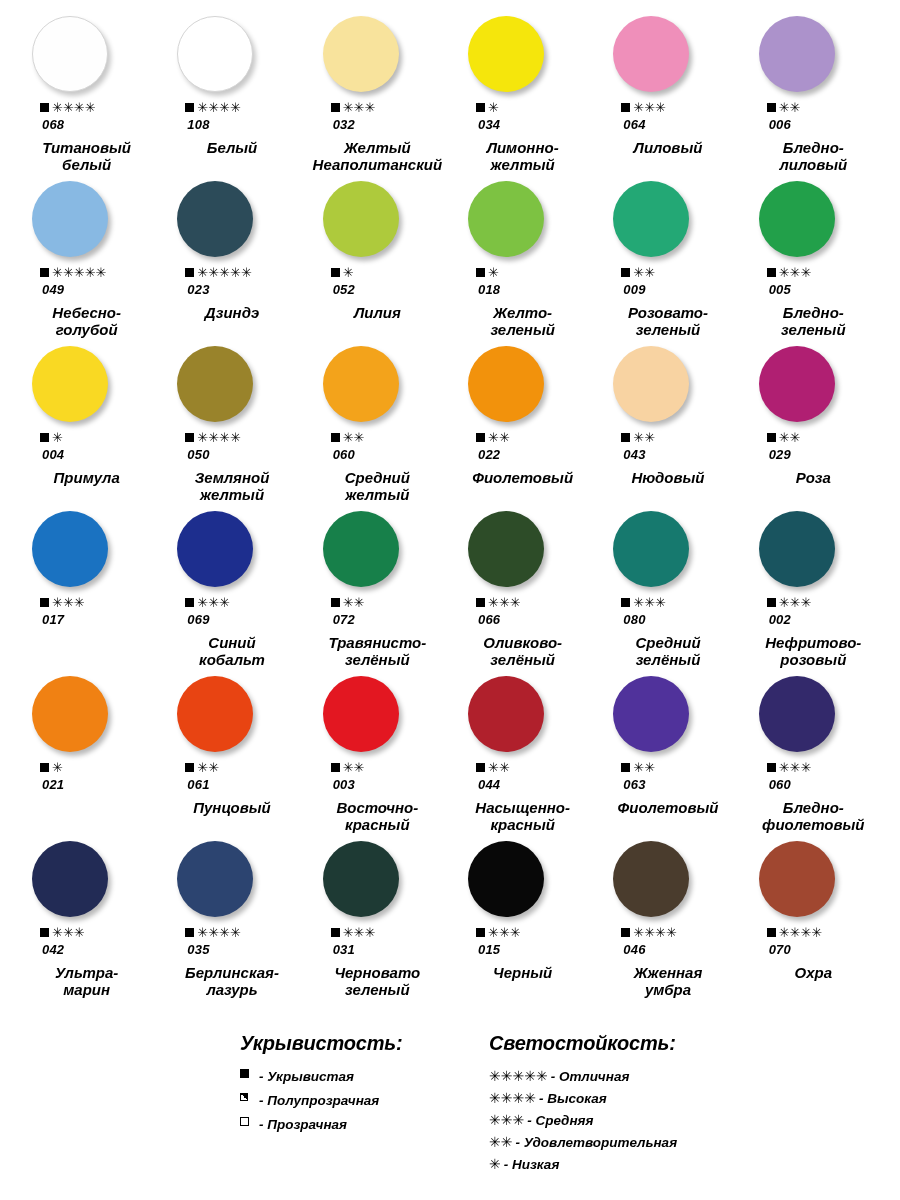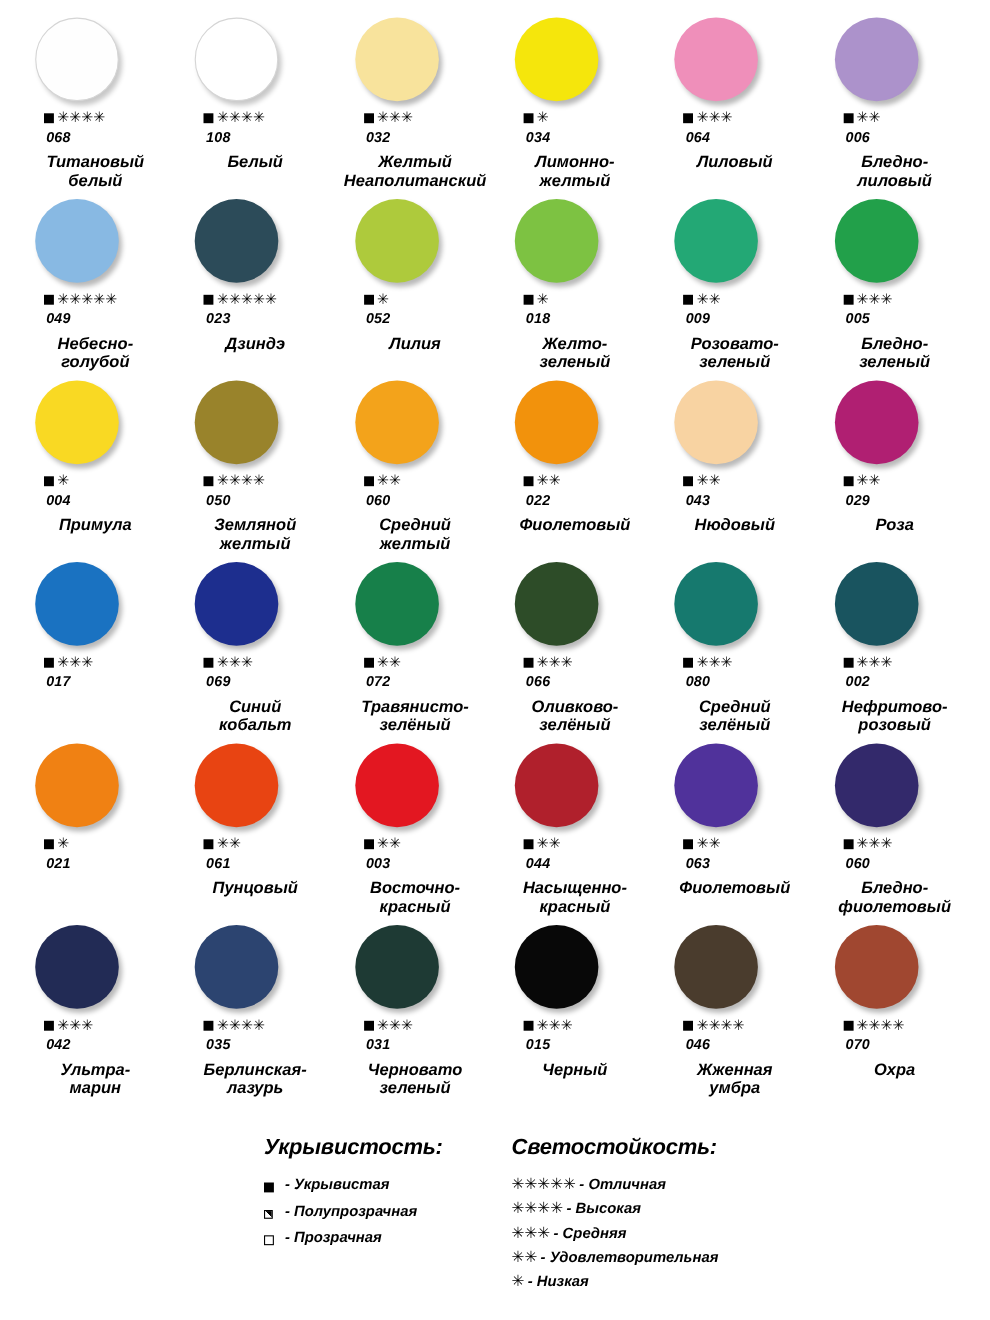--- a/index.html
+++ b/index.html
@@ -132,39 +132,40 @@
   }
 
   
   #legend {
     position: absolute;
     left: 0;
     top: 1032px;
     width: 900px;
     display: flex;
     justify-content: flex-start;
+    gap: 24px;
     padding-left: 240px;
     box-sizing: border-box;
   }
 
   .legend-col { }
   .legend-col.opacity { width: 225px; }
   .legend-col.light { width: 330px; }
 
   .legend-title {
     font-size: 20px;
     font-weight: 700;
     font-style: italic;
     margin-bottom: 14px;
     letter-spacing: -0.2px;
   }
 
   .legend-row {
     display: flex;
-    align-items: flex-end;
+    align-items: flex-start;
     gap: 5px;
     margin-bottom: 9px;
     font-size: 13.5px;
     font-weight: 700;
     font-style: italic;
     white-space: nowrap;
   }
   .legend-row .legend-sym-box {
     display: inline-flex;
     align-items: center;

